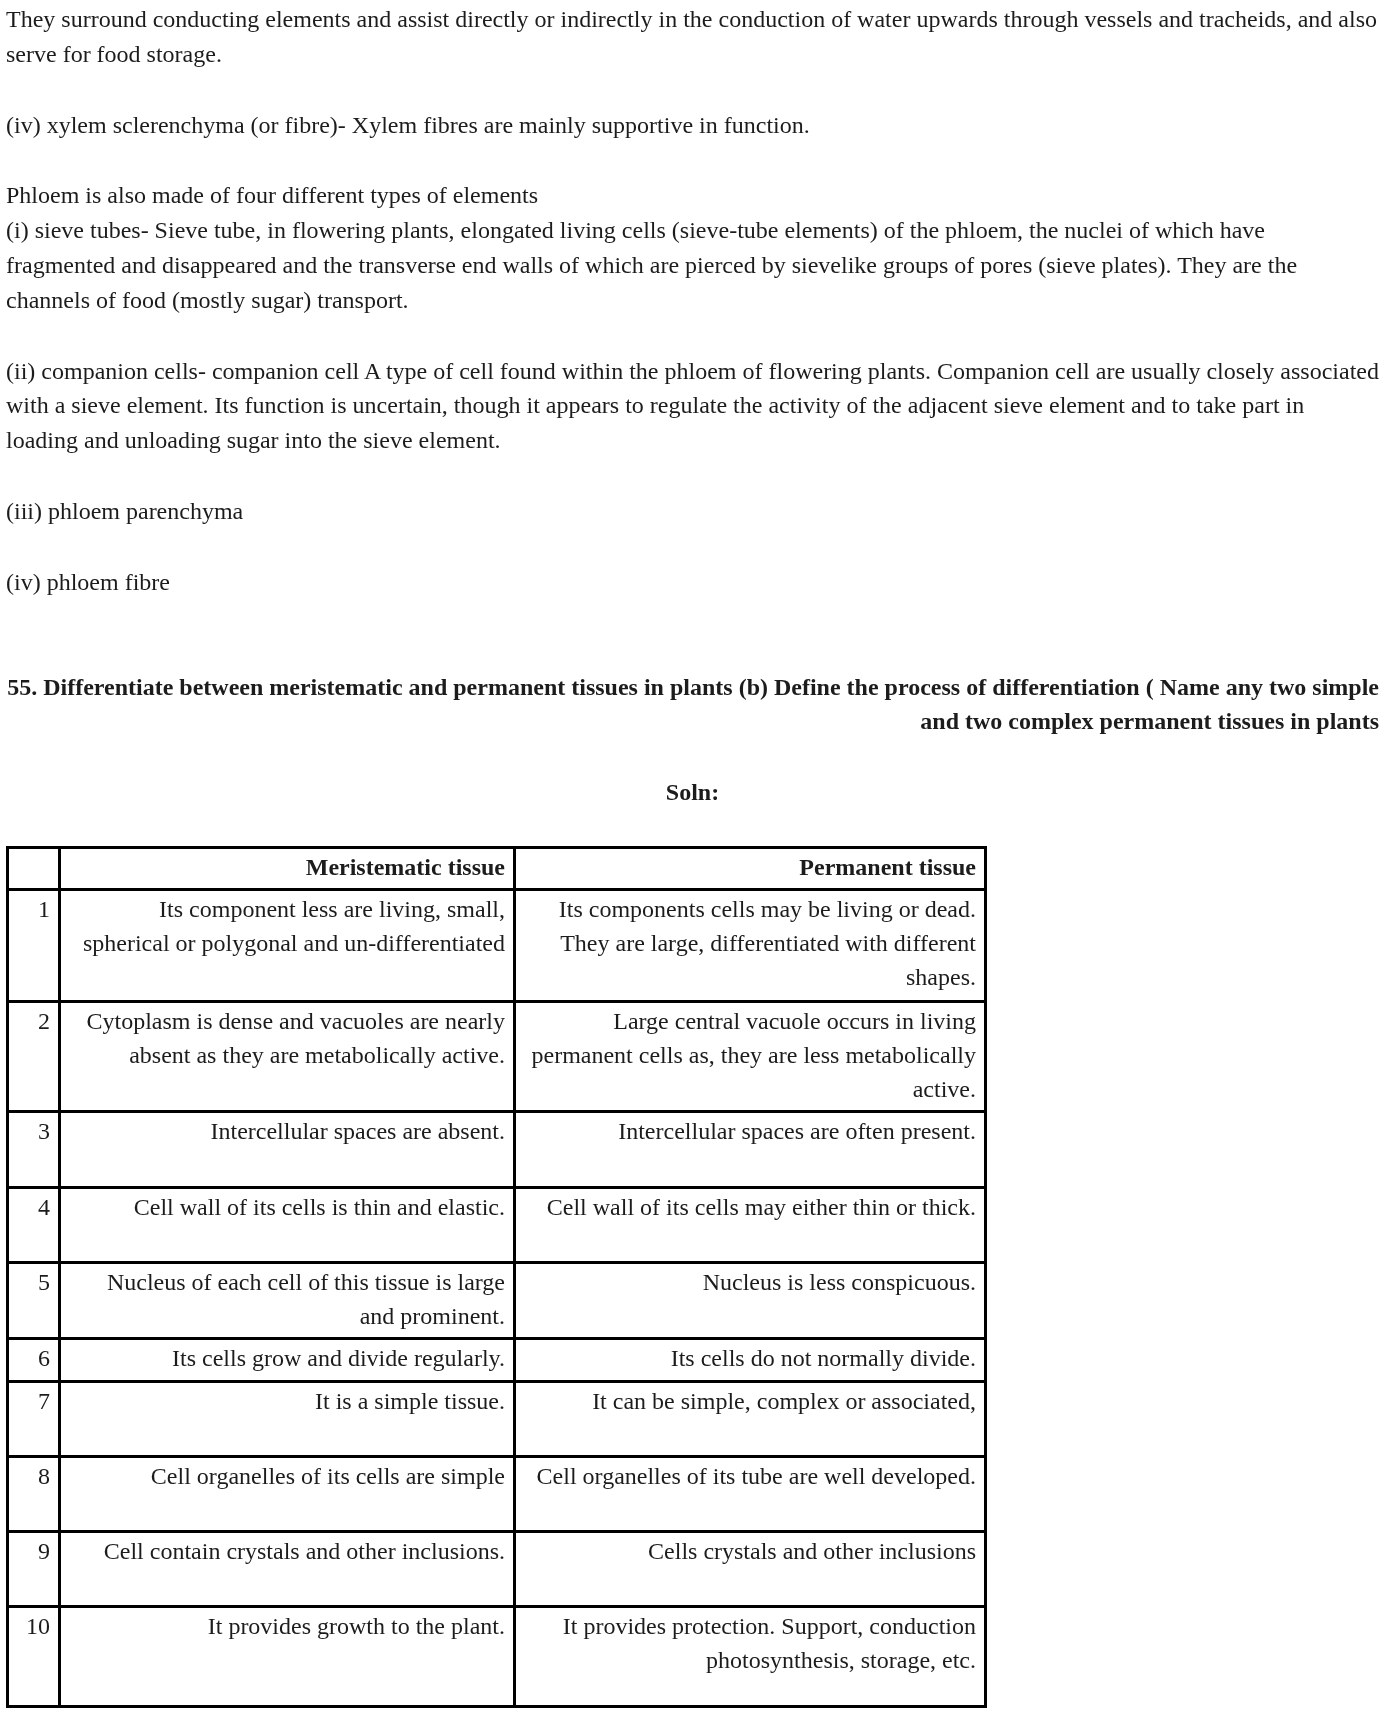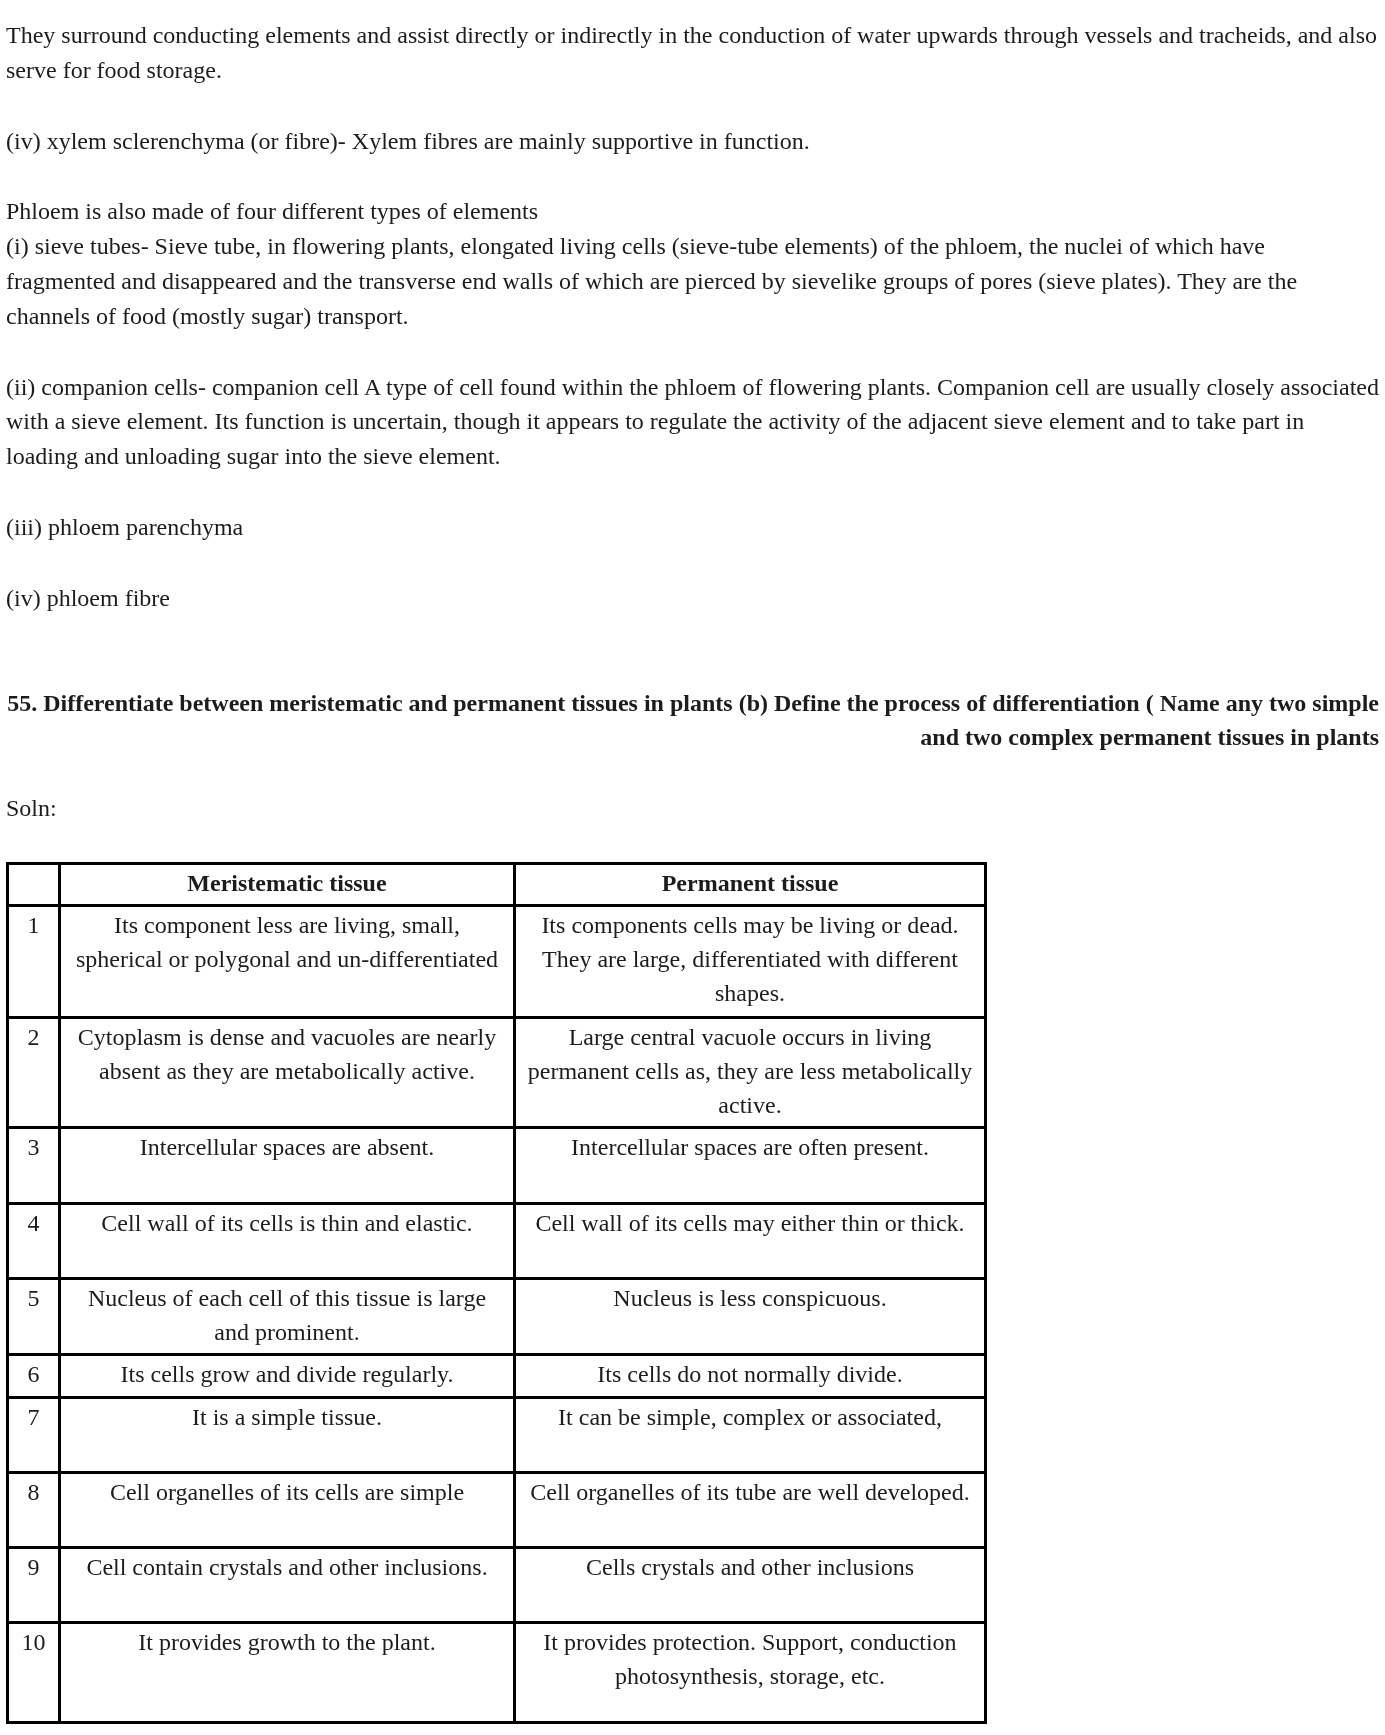--- a/index.html
+++ b/index.html
@@ -11,44 +11,45 @@
     width: 1385px;
     min-height: 1735px;
     box-sizing: border-box;
     padding: 2px 6px 0 6px;
     font-family: "Liberation Serif", "DejaVu Serif", serif;
     font-size: 24px;
     line-height: 1.45;
     color: #1c1c1c;
   }
   .doc p {
-    margin: 16px 0 36px 0;
+    margin: 0 0 36px 0;
   }
   .bold {
-    font-weight: normal;
+    font-weight: bold;
+    text-align: center;
   }
   .question {
     margin-top: 70px !important;
     font-weight: bold;
     text-align: right;
   }
   .table-intro {
     margin-bottom: 0 !important;
   }
   table.compare {
     border-collapse: collapse;
     width: 978px;
     margin-top: 5px;
     table-layout: fixed;
   }
   table.compare th,
   table.compare td {
     border: 3px solid #000000;
     vertical-align: top;
-    text-align: center;
+    text-align: right;
     padding: 1px 8px 4px 8px;
     line-height: 1.42;
     overflow: hidden;
   }
   table.compare th {
     font-weight: bold;
   }
   col.c-num { width: 52px; }
   col.c-mer { width: 455px; }
   col.c-per { width: 471px; }

